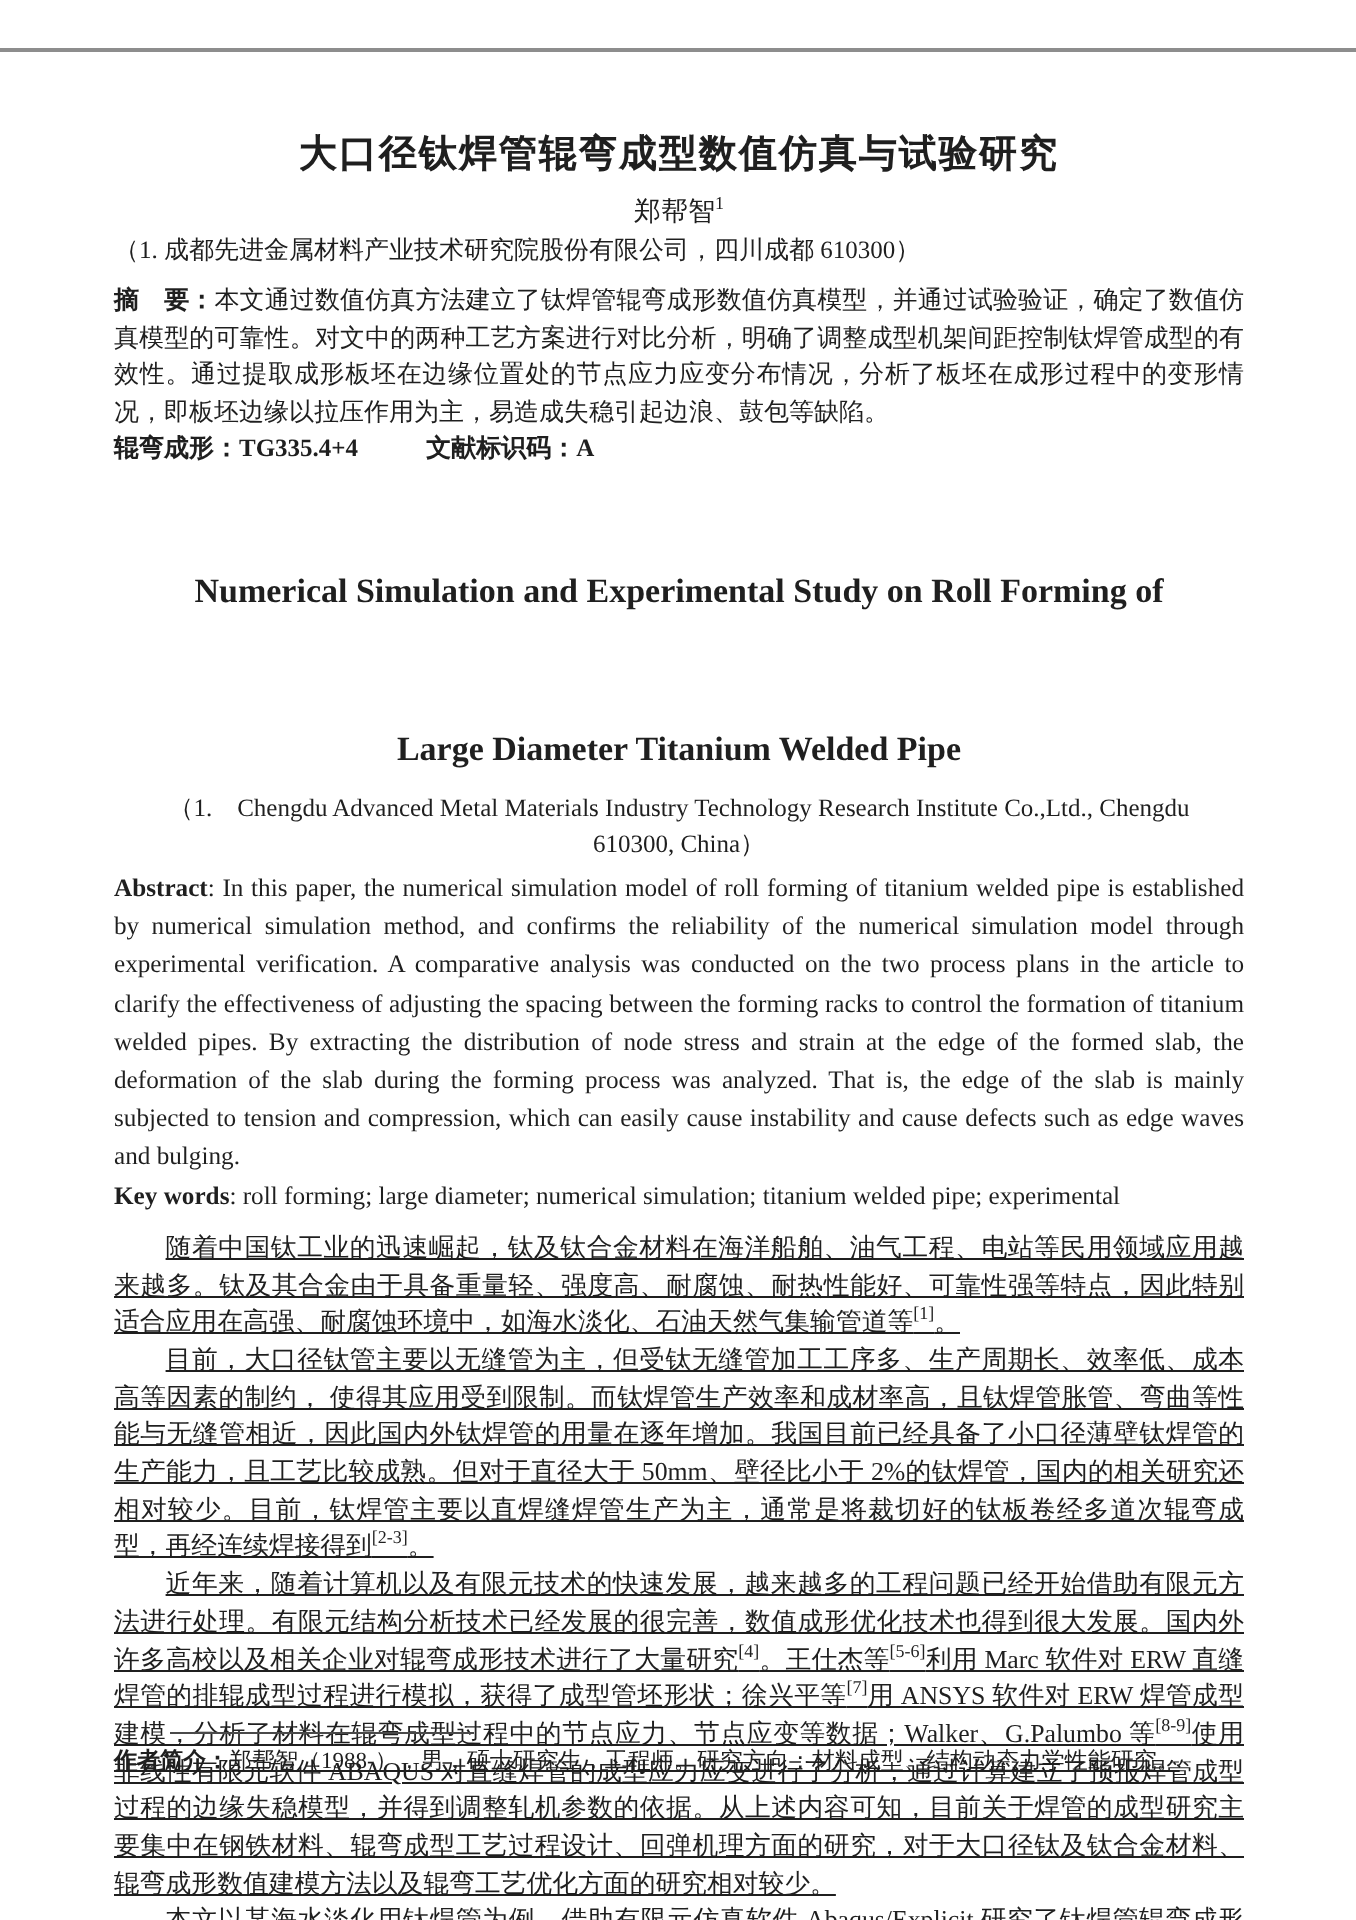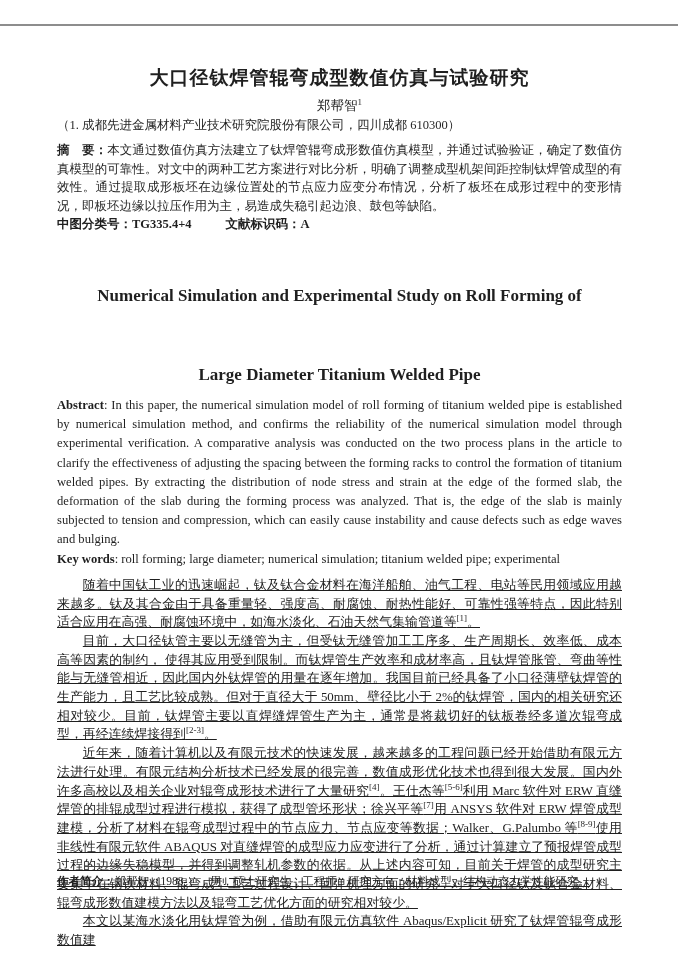--- a/index.html
+++ b/index.html
@@ -118,29 +118,33 @@
   <h1 class="title-zh">大口径钛焊管辊弯成型数值仿真与试验研究</h1>
 
   <div class="author-zh">
     <span>郑帮智</span><sup>1</sup>
   </div>
 
   <div class="affil-zh">（1. 成都先进金属材料产业技术研究院股份有限公司，四川成都 610300）</div>
 
   <div class="meta-block">
     <p class="abstract-zh"><span class="label-b">摘　要：</span><span>本文通过数值仿真方法建立了钛焊管辊弯成形数值仿真模型，并通过试验验证，确定了数值仿真模型的可靠性。对文中的两种工艺方案进行对比分析，明确了调整成型机架间距控制钛焊管成型的有效性。通过提取成形板坯在边缘位置处的节点应力应变分布情况，分析了板坯在成形过程中的变形情况，即板坯边缘以拉压作用为主，易造成失稳引起边浪、鼓包等缺陷。</span></p>
-    <p class="clc-line"><span class="label-b">中图分类号：</span><span class="label-b">TG335.4+4</span><span class="clc-gap"></span><span class="label-b">文献标识码：</span><span class="label-b">A</span></p>
+    <p class="clc-line"><span class="label-b">辊弯成形：</span><span class="label-b">TG335.4+4</span><span class="clc-gap"></span><span class="label-b">文献标识码：</span><span class="label-b">A</span></p>
   </div>
 
   <h2 class="title-en">
     <span>Numerical Simulation and Experimental Study on Roll Forming of</span>
     <span>Large Diameter Titanium Welded Pipe</span>
   </h2>
 
 
+  <div class="affil-en">
+    <span>（1.　Chengdu Advanced Metal Materials Industry Technology Research Institute Co.,Ltd., Chengdu</span><br>
+    <span>610300, China）</span>
+  </div>
 
   <p class="abstract-en"><span class="label-b">Abstract</span><span>: In this paper, the numerical simulation model of roll forming of titanium welded pipe is established by numerical simulation method, and confirms the reliability of the numerical simulation model through experimental verification. A comparative analysis was conducted on the two process plans in the article to clarify the effectiveness of adjusting the spacing between the forming racks to control the formation of titanium welded pipes. By extracting the distribution of node stress and strain at the edge of the formed slab, the deformation of the slab during the forming process was analyzed. That is, the edge of the slab is mainly subjected to tension and compression, which can easily cause instability and cause defects such as edge waves and bulging.</span></p>
 
   <p class="keywords-en"><span class="label-b">Key words</span><span>: roll forming; large diameter; numerical simulation; titanium welded pipe; experimental</span></p>
 
   <div class="body-paragraphs">
       <p class="body-para"><span>随着中国钛工业的迅速崛起，钛及钛合金材料在海洋船舶、油气工程、电站等民用领域应用越来越多。钛及其合金由于具备重量轻、强度高、耐腐蚀、耐热性能好、可靠性强等特点，因此特别适合应用在高强、耐腐蚀环境中，如海水淡化、石油天然气集输管道等</span><sup>[1]</sup><span>。</span></p>
       <p class="body-para"><span>目前，大口径钛管主要以无缝管为主，但受钛无缝管加工工序多、生产周期长、效率低、成本高等因素的制约， 使得其应用受到限制。而钛焊管生产效率和成材率高，且钛焊管胀管、弯曲等性能与无缝管相近，因此国内外钛焊管的用量在逐年增加。我国目前已经具备了小口径薄壁钛焊管的生产能力，且工艺比较成熟。但对于直径大于 50mm、壁径比小于 2%的钛焊管，国内的相关研究还相对较少。目前，钛焊管主要以直焊缝焊管生产为主，通常是将裁切好的钛板卷经多道次辊弯成型，再经连续焊接得到</span><sup>[2-3]</sup><span>。</span></p>
       <p class="body-para"><span>近年来，随着计算机以及有限元技术的快速发展，越来越多的工程问题已经开始借助有限元方法进行处理。有限元结构分析技术已经发展的很完善，数值成形优化技术也得到很大发展。国内外许多高校以及相关企业对辊弯成形技术进行了大量研究</span><sup>[4]</sup><span>。王仕杰等</span><sup>[5-6]</sup><span>利用 Marc 软件对 ERW 直缝焊管的排辊成型过程进行模拟，获得了成型管坯形状；徐兴平等</span><sup>[7]</sup><span>用 ANSYS 软件对 ERW 焊管成型建模，分析了材料在辊弯成型过程中的节点应力、节点应变等数据；Walker、G.Palumbo 等</span><sup>[8-9]</sup><span>使用非线性有限元软件 ABAQUS 对直缝焊管的成型应力应变进行了分析，通过计算建立了预报焊管成型过程的边缘失稳模型，并得到调整轧机参数的依据。从上述内容可知，目前关于焊管的成型研究主要集中在钢铁材料、辊弯成型工艺过程设计、回弹机理方面的研究，对于大口径钛及钛合金材料、辊弯成形数值建模方法以及辊弯工艺优化方面的研究相对较少。</span></p>
       <p class="body-para"><span>本文以某海水淡化用钛焊管为例，借助有限元仿真软件 Abaqus/Explicit 研究了钛焊管辊弯成形数值建</span></p>

